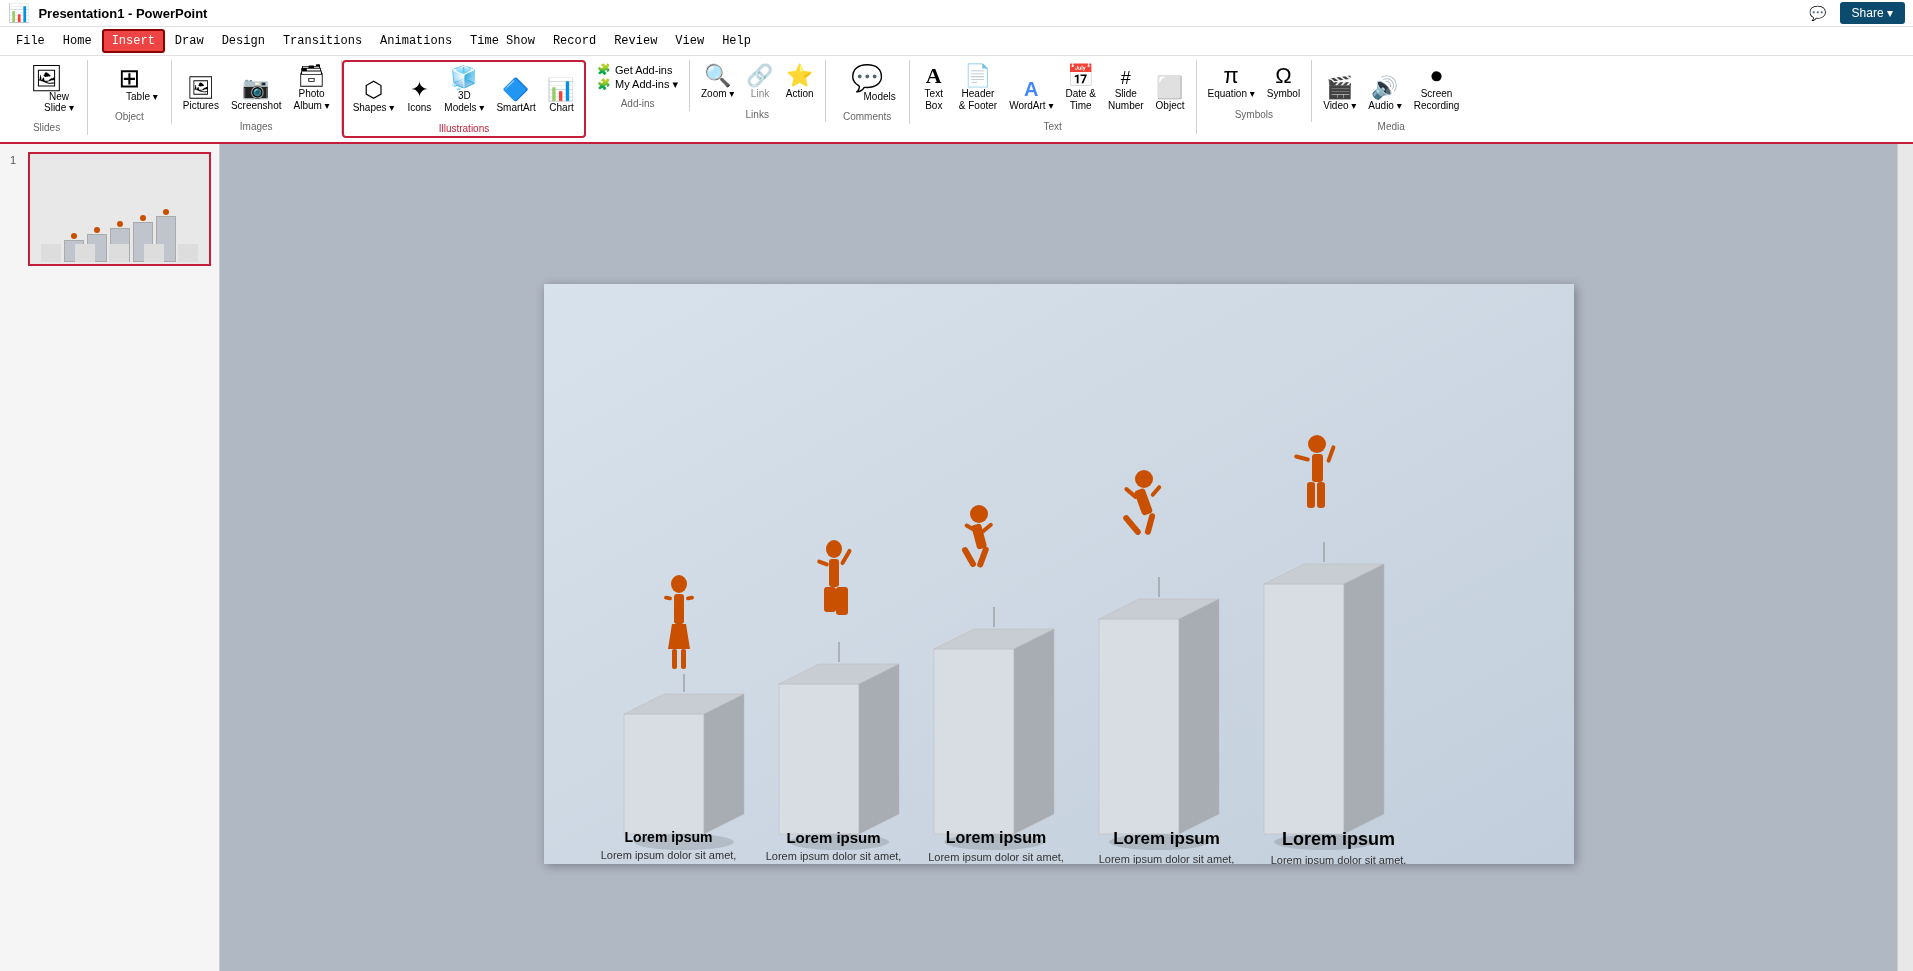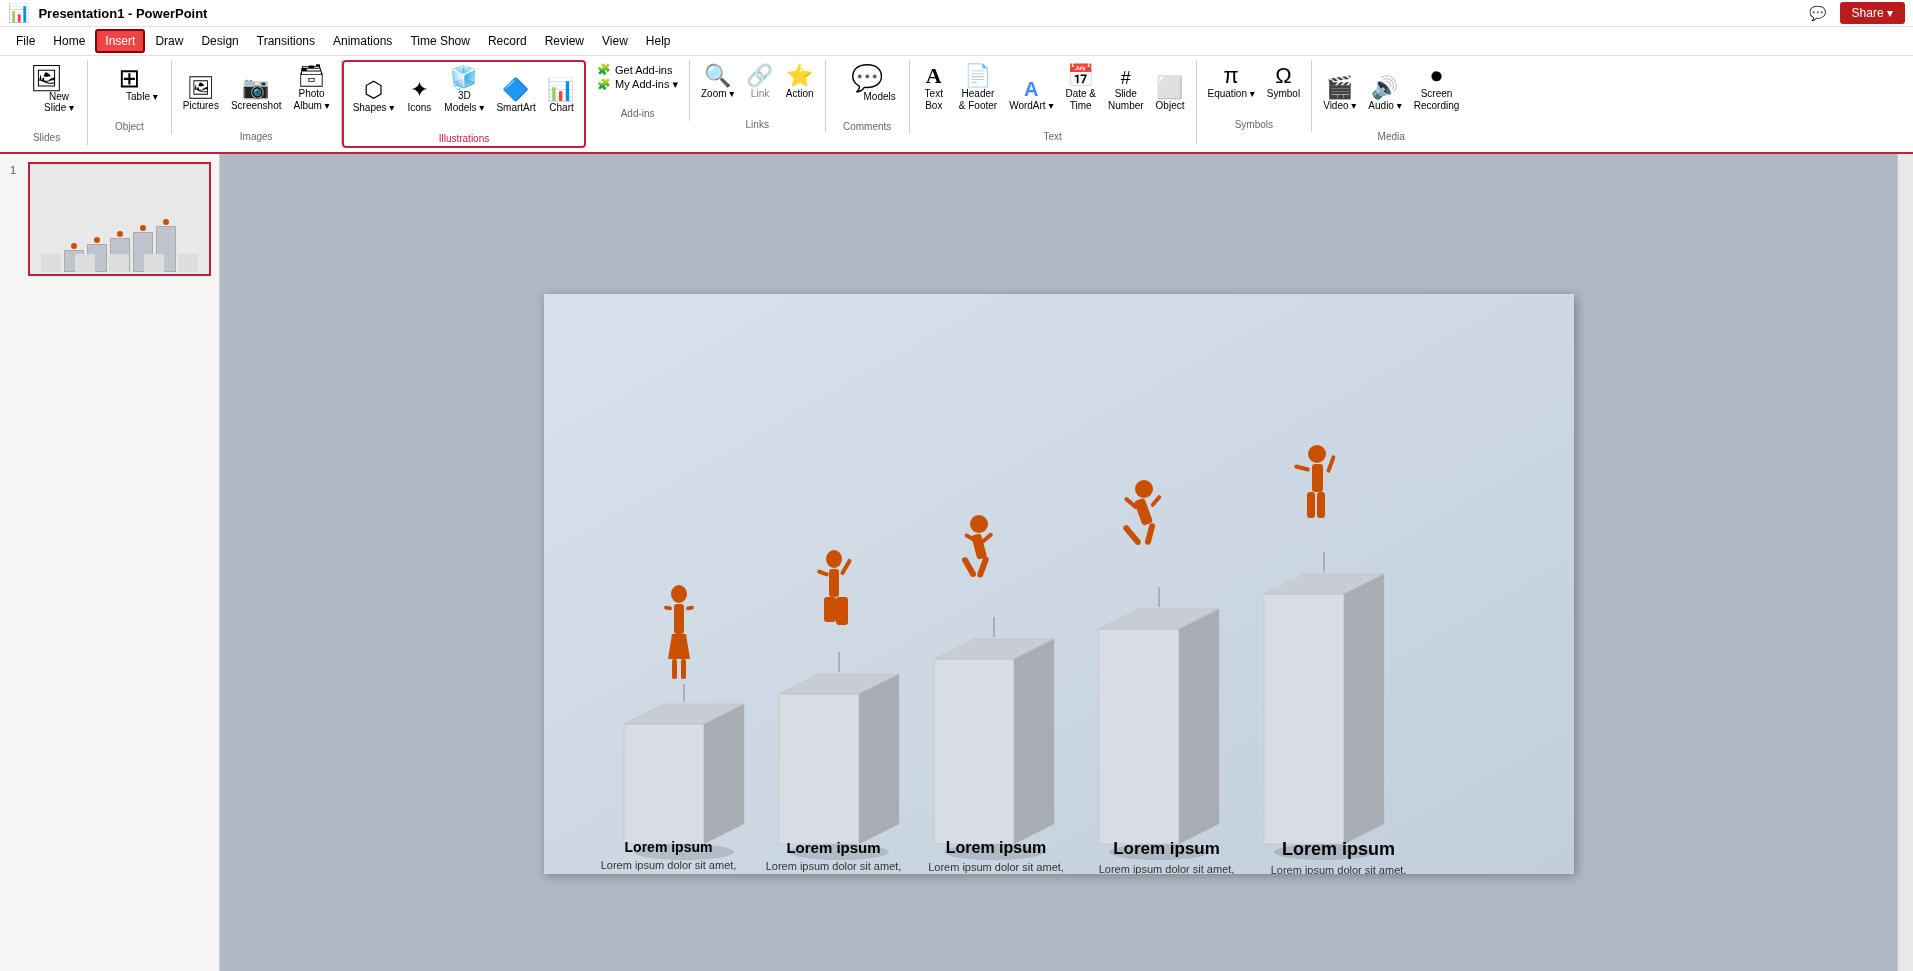--- a/index.html
+++ b/index.html
@@ -12,20 +12,21 @@
       background: #fff;
       padding: 2px 8px;
       border-bottom: 1px solid #e0e0e0;
       gap: 2px;
     }
     .menu-item {
       padding: 3px 8px;
       cursor: pointer;
       border-radius: 3px;
       font-size: 12px;
+      font-family: Liberation Mono, monospace;
     }
     .menu-item.active {
       background: #ef4444;
       color: #fff;
       border: 2px solid #8b0000;
       border-radius: 3px;
     }
 
     
     .ribbon {
@@ -40,21 +41,21 @@
       display: flex;
       flex-direction: column;
       align-items: center;
       border-right: 1px solid #d0d0d0;
       padding: 2px 6px 2px 6px;
       min-width: 50px;
     }
     .ribbon-group-label {
       font-size: 10px;
       color: #666;
-      margin-top: 16px;
+      margin-top: 6px;
       text-align: center;
     }
     .ribbon-buttons {
       display: flex;
       flex-direction: row;
       align-items: flex-end;
       gap: 2px;
     }
     .ribbon-btn {
       display: flex;
@@ -204,21 +205,21 @@
     }
 
     .right-panel {
       width: 16px;
       background: #e8e8e8;
       border-left: 1px solid #ccc;
     }
 
     
     .share-btn {
-      background: #b91c1c;
+      background: #0c4a6e;
       color: #fff;
       border: none;
       padding: 4px 12px;
       border-radius: 3px;
       cursor: pointer;
       font-size: 12px;
       display: flex;
       align-items: center;
       gap: 4px;
     }

